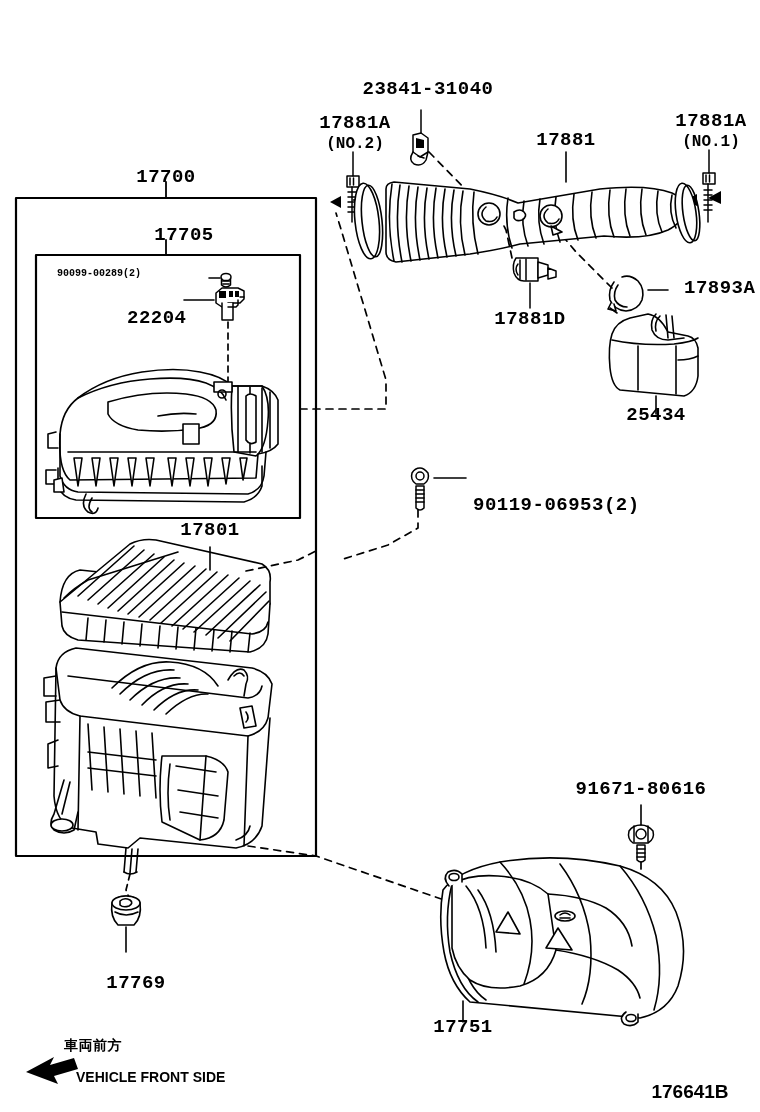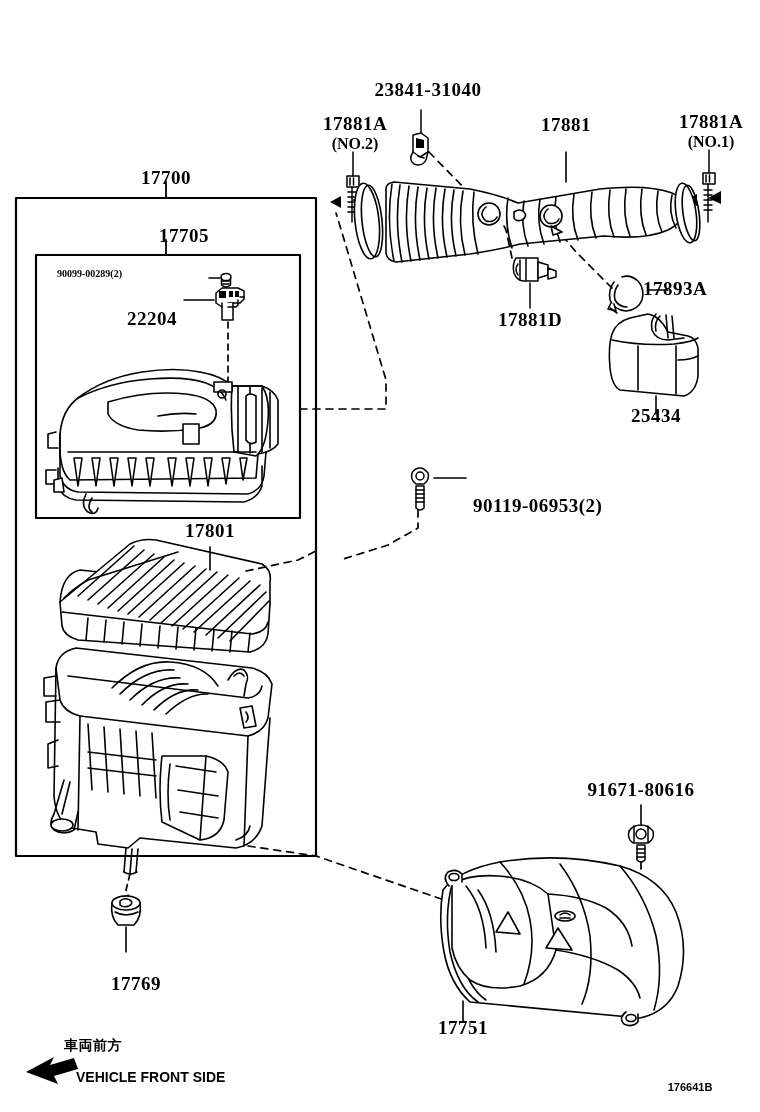--- a/index.html
+++ b/index.html
@@ -1,20 +1,20 @@
 <!DOCTYPE html>
 <html><head>
 <meta charset="utf-8">
 <style>
   html,body{margin:0;padding:0;background:#fff;}
   body{width:760px;height:1112px;position:relative;overflow:hidden;
        font-family:"Liberation Serif",serif;color:#000;}
   #stage{position:absolute;left:0;top:0;width:760px;height:1112px;}
   svg{position:absolute;left:0;top:0;}
-  .lbl{position:absolute;font-family:Liberation Serif, serif;font-weight:bold;
+  .lbl{position:absolute;font-family:Liberation Mono, monospace;font-weight:bold;
        white-space:nowrap;letter-spacing:.5px;line-height:1;}
   .lbl.big{font-size:19px;}
   .lbl.sub{font-size:16px;font-weight:bold;letter-spacing:0;text-align:center;}
   .lbl.code{font-size:10px;font-weight:bold;letter-spacing:0;}
   .lbl.jp{font-family:"DejaVu Sans",sans-serif;font-size:14px;font-weight:bold;}
   .lbl.en{font-family:"Liberation Sans",sans-serif;font-size:14px;font-weight:bold;letter-spacing:0;}
   .ctr{transform:translateX(-50%);}
 </style>
 </head>
 <body>
@@ -371,38 +371,38 @@
 <div class="lbl big ctr" style="left:184px;top:226px;">17705</div>
 
 <div class="lbl code" style="left:57px;top:269px;">90099-00289(2)</div>
 <div class="lbl big" style="left:127px;top:309px;">22204</div>
 
 <div class="lbl big ctr" style="left:355px;top:114px;">17881A</div>
 <div class="lbl sub ctr" style="left:355px;top:136px;">(NO.2)</div>
 
 <div class="lbl big ctr" style="left:428px;top:80px;">23841-31040</div>
 
-<div class="lbl big ctr" style="left:566px;top:115px;">17881</div>
+<div class="lbl big ctr" style="left:566px;top:131px;">17881</div>
 
 <div class="lbl big ctr" style="left:711px;top:112px;">17881A</div>
 <div class="lbl sub ctr" style="left:711px;top:134px;">(NO.1)</div>
 
 <div class="lbl big ctr" style="left:530px;top:310px;">17881D</div>
 
-<div class="lbl big" style="left:643px;top:279px;text-align:right;">17893A</div>
+<div class="lbl big" style="left:684px;top:279px;text-align:right;">17893A</div>
 <div class="lbl big ctr" style="left:656px;top:406px;">25434</div>
 
 <div class="lbl big" style="left:473px;top:467px;margin-top:29px;">90119-06953(2)</div>
 
 <div class="lbl big ctr" style="left:210px;top:521px;">17801</div>
 
 <div class="lbl big ctr" style="left:136px;top:946px;margin-top:28px;">17769</div>
 
 <div class="lbl big ctr" style="left:463px;top:1018px;">17751</div>
 
 <div class="lbl big ctr" style="left:641px;top:780px;">91671-80616</div>
 
 <div class="lbl jp" style="left:64px;top:1038px;">車両前方</div>
 <div class="lbl en" style="left:76px;top:1058px;margin-top:12px;">VEHICLE FRONT SIDE</div>
 
-<div class="lbl en" style="left:690px;top:1082px;transform:translateX(-50%);font-size:11px;">176641B</div>
+<div class="lbl en" style="left:690px;top:1082px;transform:translateX(-50%);font-size:19px;">176641B</div>
 
 </div>
 
 </body></html>

